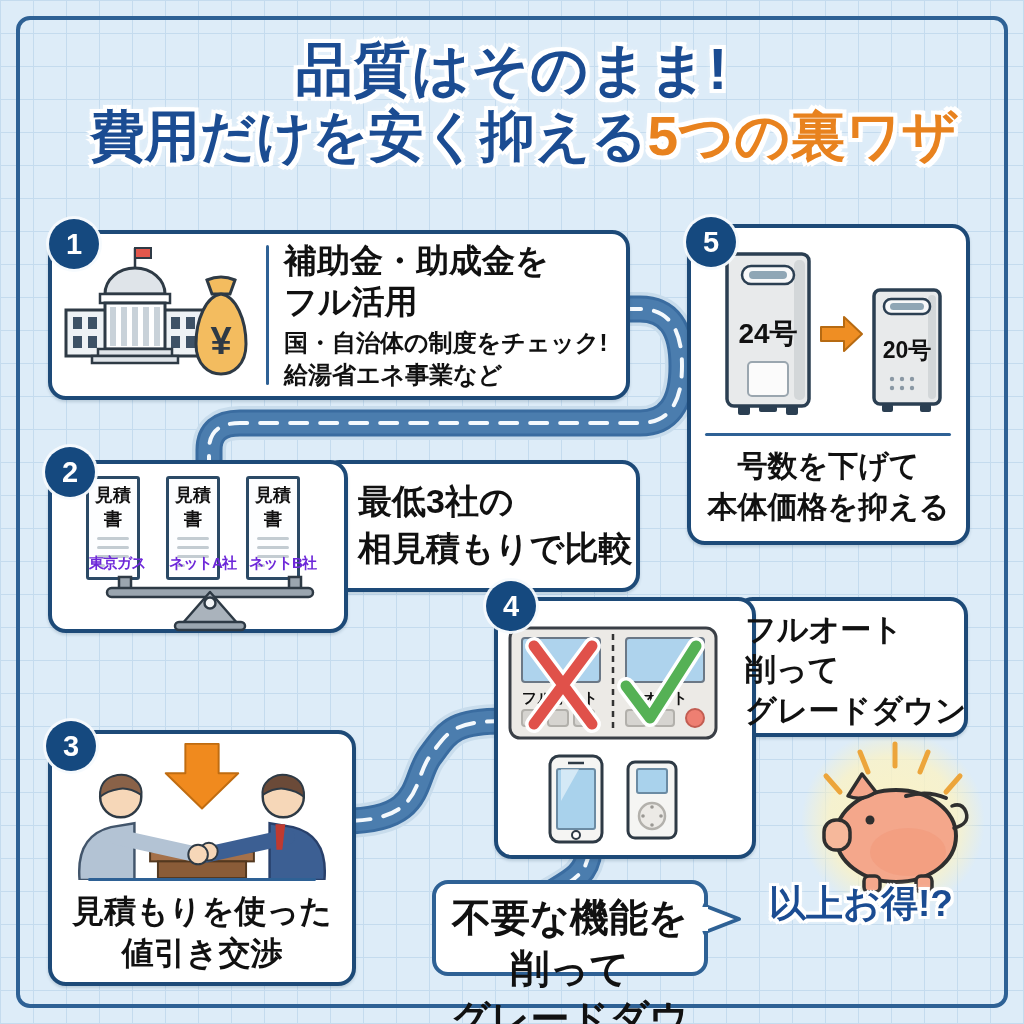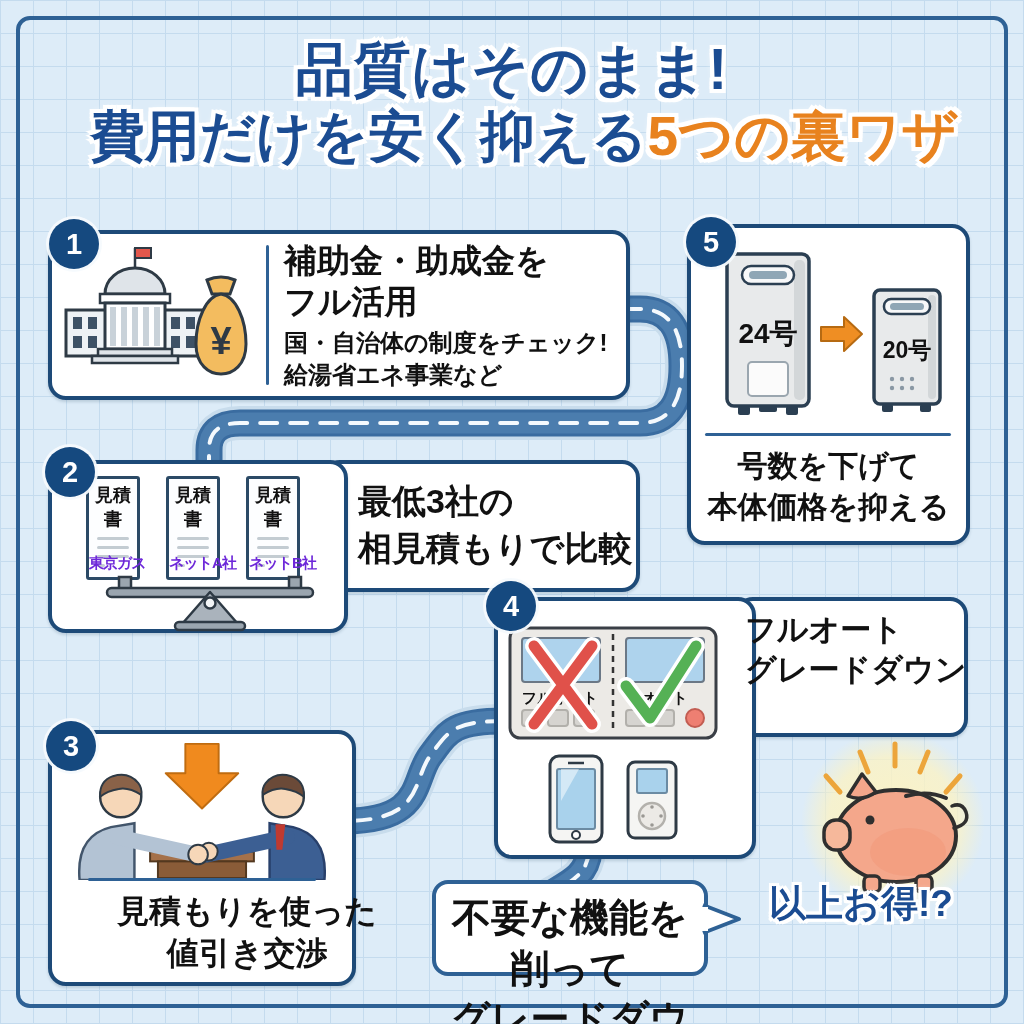--- a/index.html
+++ b/index.html
@@ -251,20 +251,21 @@
     <rect x="11" y="9" width="30" height="24" rx="2" fill="#a9d2ec" stroke="#6b8ba3" stroke-width="2"></rect>
     <circle cx="26" cy="56" r="13" fill="#eceae6" stroke="#b3b1ac" stroke-width="2.5"></circle>
     <circle cx="26" cy="47" r="1.8" fill="#9a9893"></circle>
       <circle cx="26" cy="65" r="1.8" fill="#9a9893"></circle>
     <circle cx="17" cy="56" r="1.8" fill="#9a9893"></circle>
       <circle cx="35" cy="56" r="1.8" fill="#9a9893"></circle>
   </svg>
 
   <div class="txt" style="left:745px;top:610px;font-size:31px;font-weight:900;line-height:1.3;">
     <div>フルオート</div>
+    <div>削って</div>
     <div>グレードダウン</div>
   </div>
 
   <div class="card" style="left:48px;top:730px;width:308px;height:256px;"></div>
   <div class="badge" style="left:46px;top:721px;">3</div>
 
   <svg class="icon" style="left:58px;top:738px;" width="288" height="142" viewBox="0 0 290 145">
     <path d="M 128 6 h 34 v 30 h 20 L 145 72 L 108 36 h 20 Z" fill="#f08a1e" stroke="#c06c10" stroke-width="2" stroke-linejoin="round"></path>
     <rect x="92" y="116" width="106" height="10" fill="#a5714a" stroke="#53381f" stroke-width="2"></rect>
     <rect x="100" y="126" width="90" height="17" fill="#8a5c38" stroke="#53381f" stroke-width="2"></rect>
@@ -278,21 +279,21 @@
     <line x1="232" y1="101" x2="150" y2="119" stroke="#3c5f93" stroke-width="16" stroke-linecap="round"></line>
     <polygon points="220,88 230,88 227,114 221,114" fill="#bf3a30"></polygon>
     <circle cx="228" cy="60" r="21" fill="#f6d7b8" stroke="#2e3a45" stroke-width="2.5"></circle>
     <path d="M 249 60 Q 250 44 236 39 Q 220 34 210 46 Q 206 51 207 58 Q 220 50 230 52 Q 242 54 249 60 Z" fill="#6b4a38" stroke="#2e3a45" stroke-width="2"></path>
 
     <circle cx="152" cy="116" r="9" fill="#f6d7b8" stroke="#2e3a45" stroke-width="2"></circle>
     <circle cx="141" cy="119" r="10" fill="#f6d7b8" stroke="#2e3a45" stroke-width="2"></circle>
   </svg>
 
   <div class="divider-h" style="left:88px;top:878px;width:228px;height:3px;"></div>
-  <div class="txt t-c" style="left:48px;top:890px;width:308px;font-size:32px;font-weight:900;line-height:1.32;padding-left:45px;">
+  <div class="txt t-c" style="left:48px;top:890px;width:308px;font-size:32px;font-weight:900;line-height:1.32;">
     <div>見積もりを使った</div>
     <div>値引き交渉</div>
   </div>
 
   <svg class="icon" style="left:788px;top:712px;z-index:2;" width="210" height="196" viewBox="0 0 210 196">
     <defs>
       <radialGradient id="glowg" cx="50%" cy="50%" r="50%">
         <stop offset="0%" stop-color="#fdf3c2" stop-opacity="0.95"></stop>
         <stop offset="70%" stop-color="#fdf3c2" stop-opacity="0.75"></stop>
         <stop offset="100%" stop-color="#fdf3c2" stop-opacity="0"></stop>

